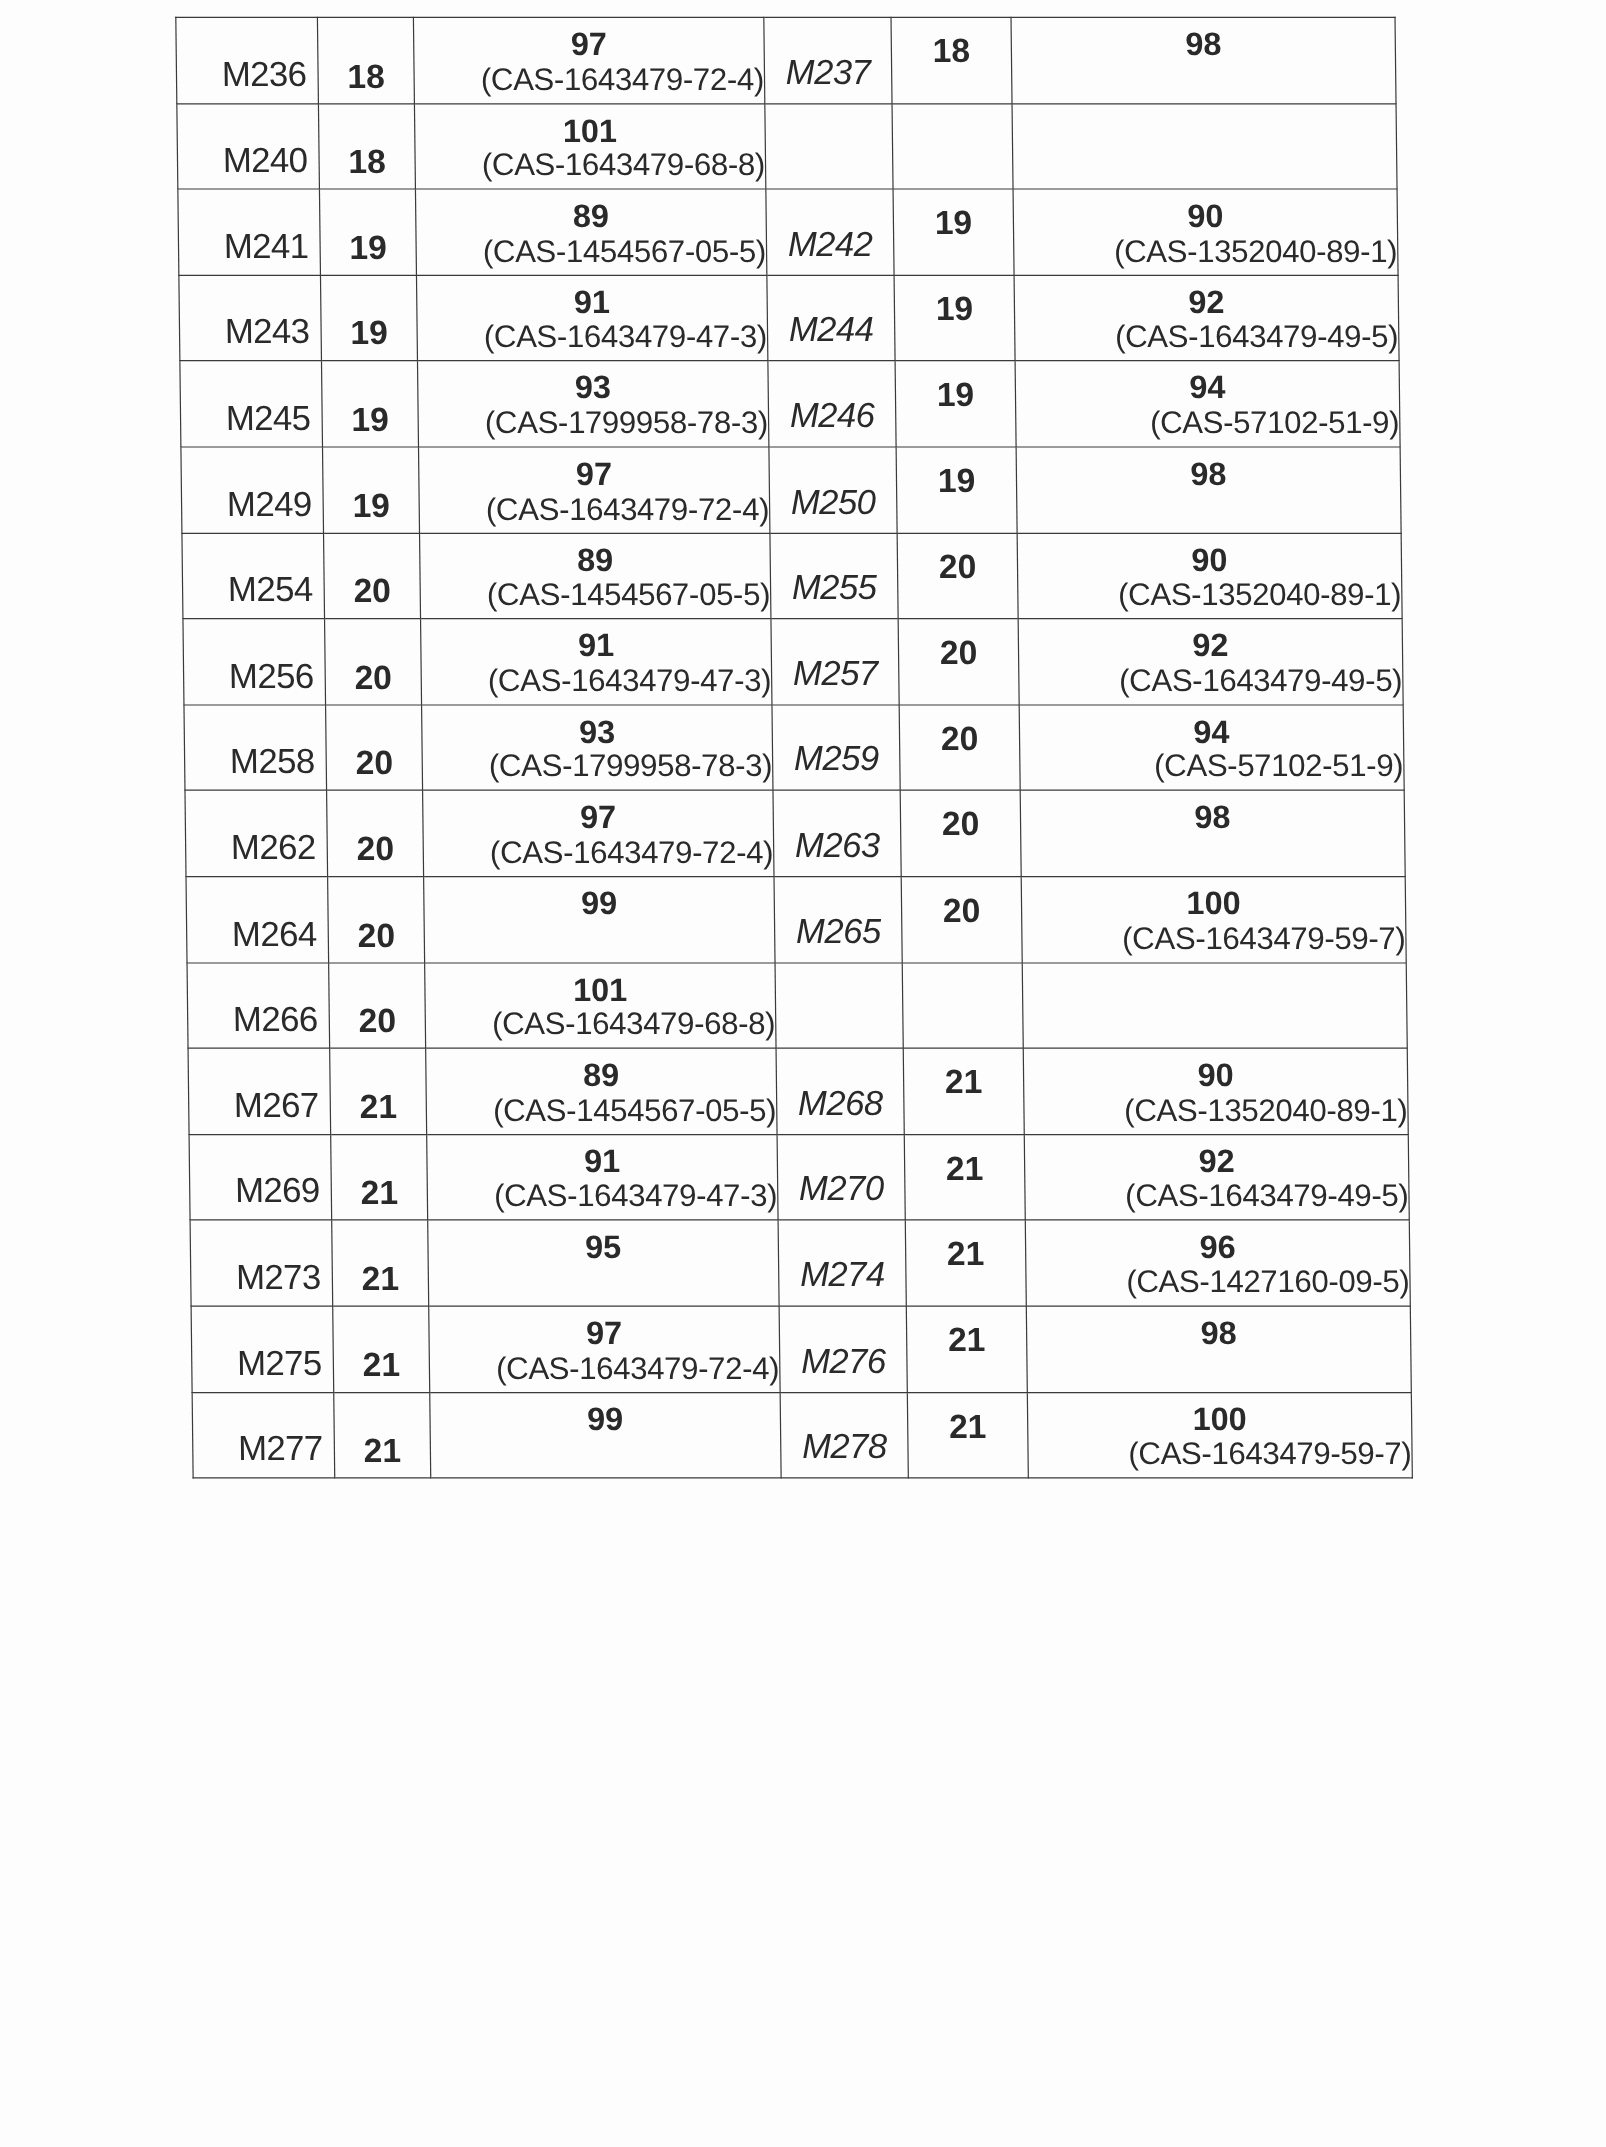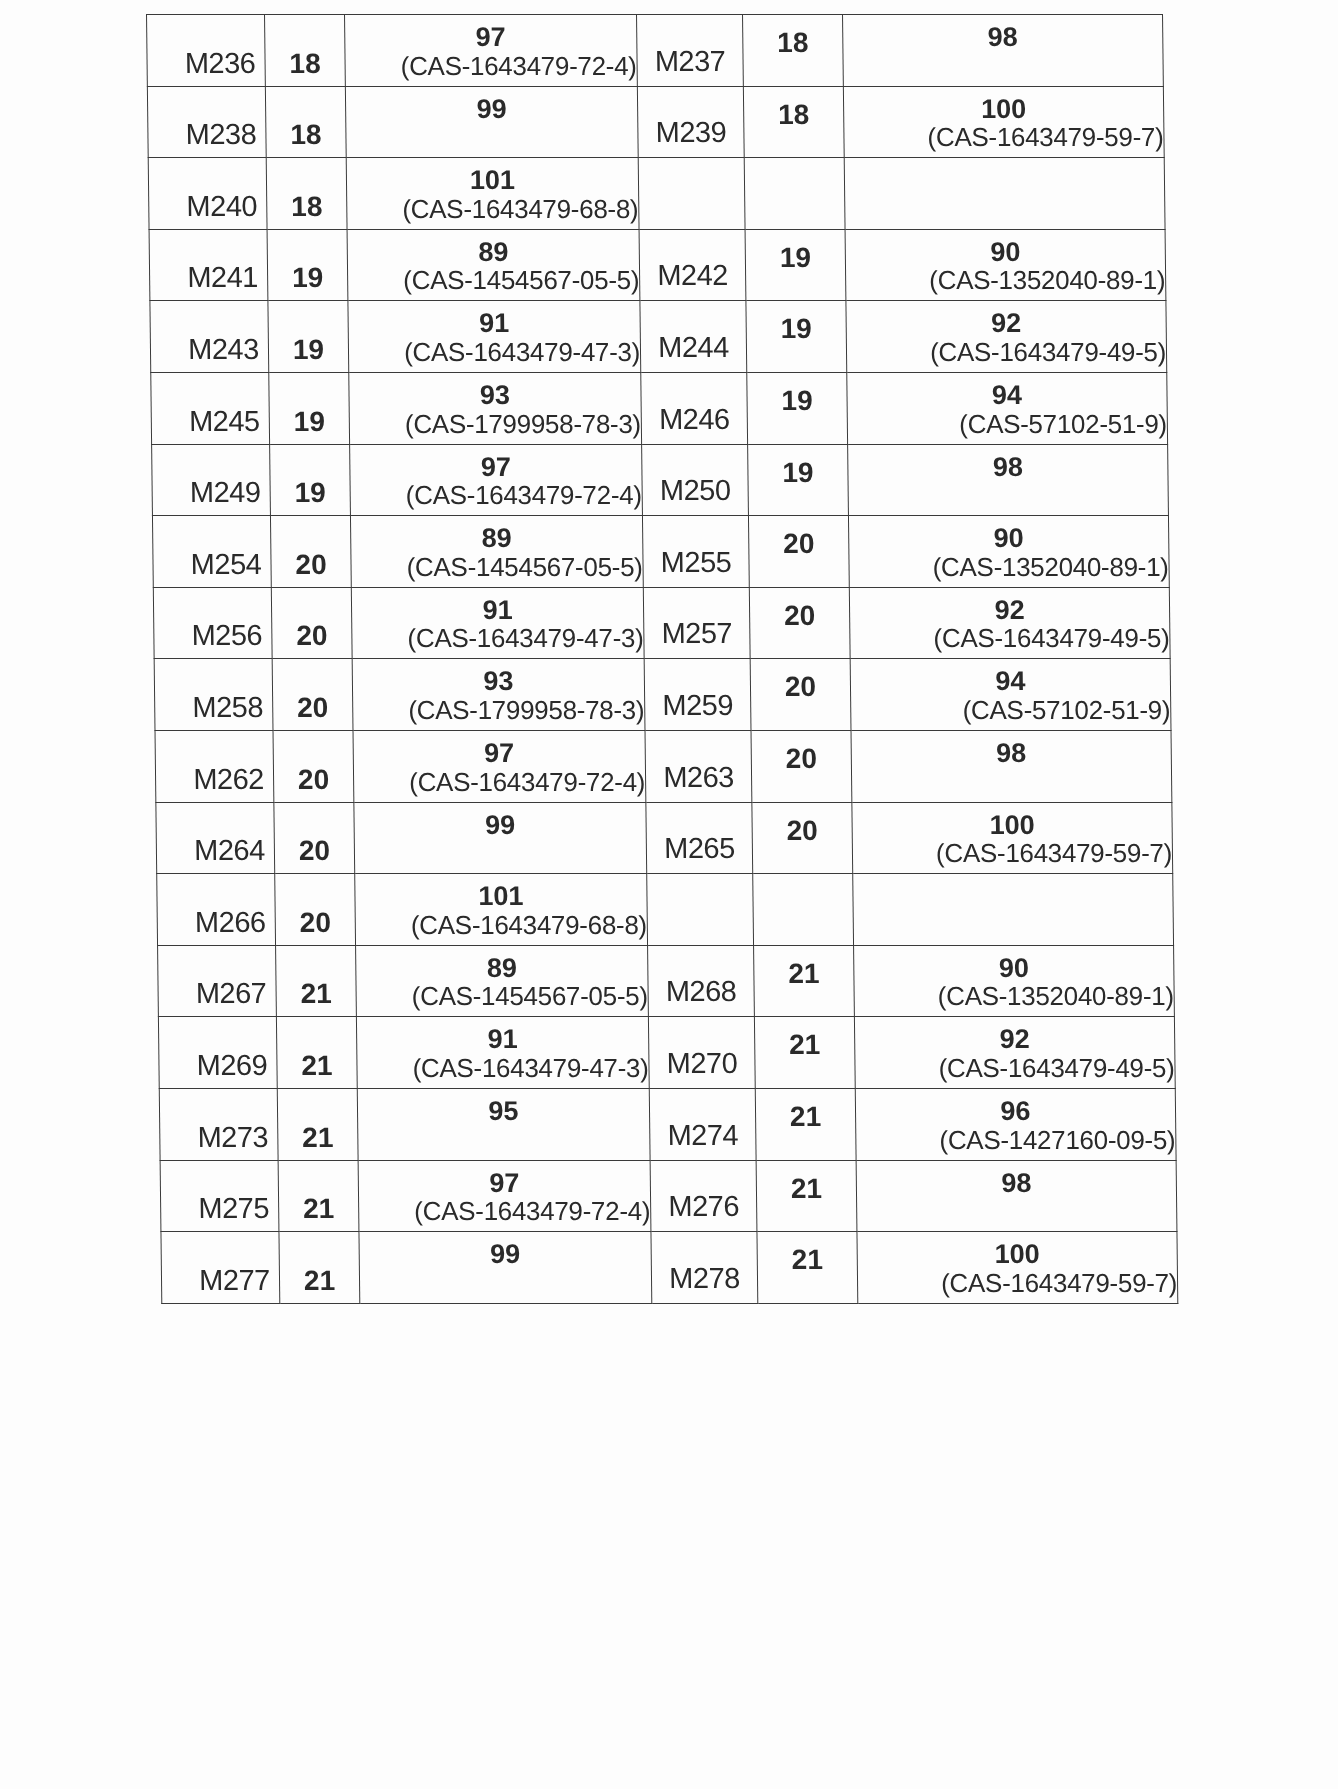--- a/index.html
+++ b/index.html
@@ -95,20 +95,21 @@
     white-space: nowrap;
   }
   .code2 {
     position: absolute;
     left: 0;
     right: 0;
     bottom: 8px;
     text-align: center;
     font-size: 29px;
     letter-spacing: -0.5px;
+    font-style: italic;
   }
 </style>
 </head>
 <body>
 
 <div class="page">
   <table class="doc-table">
     <colgroup>
       <col class="c-code">
         <col class="c-ex">
@@ -135,42 +136,20 @@
           <td>
             <span class="ex2">18</span>
           </td>
           <td>
             <span class="cmp-num">98</span>
             <span class="cmp-cas"></span>
           </td>
         </tr>
         <tr>
           <td>
-            <span class="code">M238</span>
-          </td>
-          <td>
-            <span class="ex">18</span>
-          </td>
-          <td>
-            <span class="cmp-num">99</span>
-            <span class="cmp-cas"></span>
-          </td>
-          <td>
-            <span class="code2">M239</span>
-          </td>
-          <td>
-            <span class="ex2">18</span>
-          </td>
-          <td>
-            <span class="cmp-num">100</span>
-            <span class="cmp-cas">(CAS-1643479-59-7)</span>
-          </td>
-        </tr>
-        <tr>
-          <td>
             <span class="code">M240</span>
           </td>
           <td>
             <span class="ex">18</span>
           </td>
           <td>
             <span class="cmp-num">101</span>
             <span class="cmp-cas">(CAS-1643479-68-8)</span>
           </td>
           <td>

